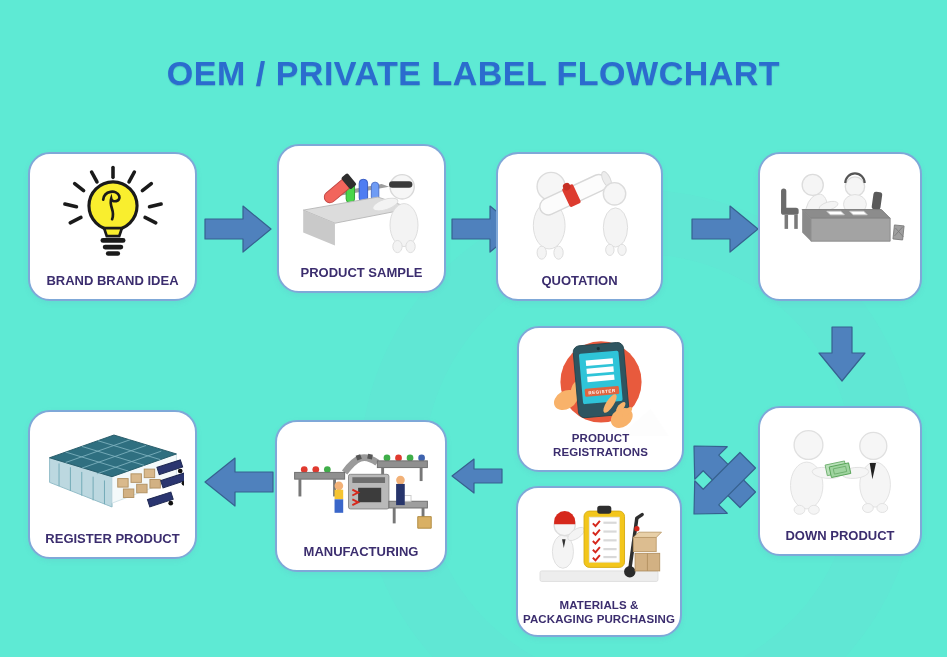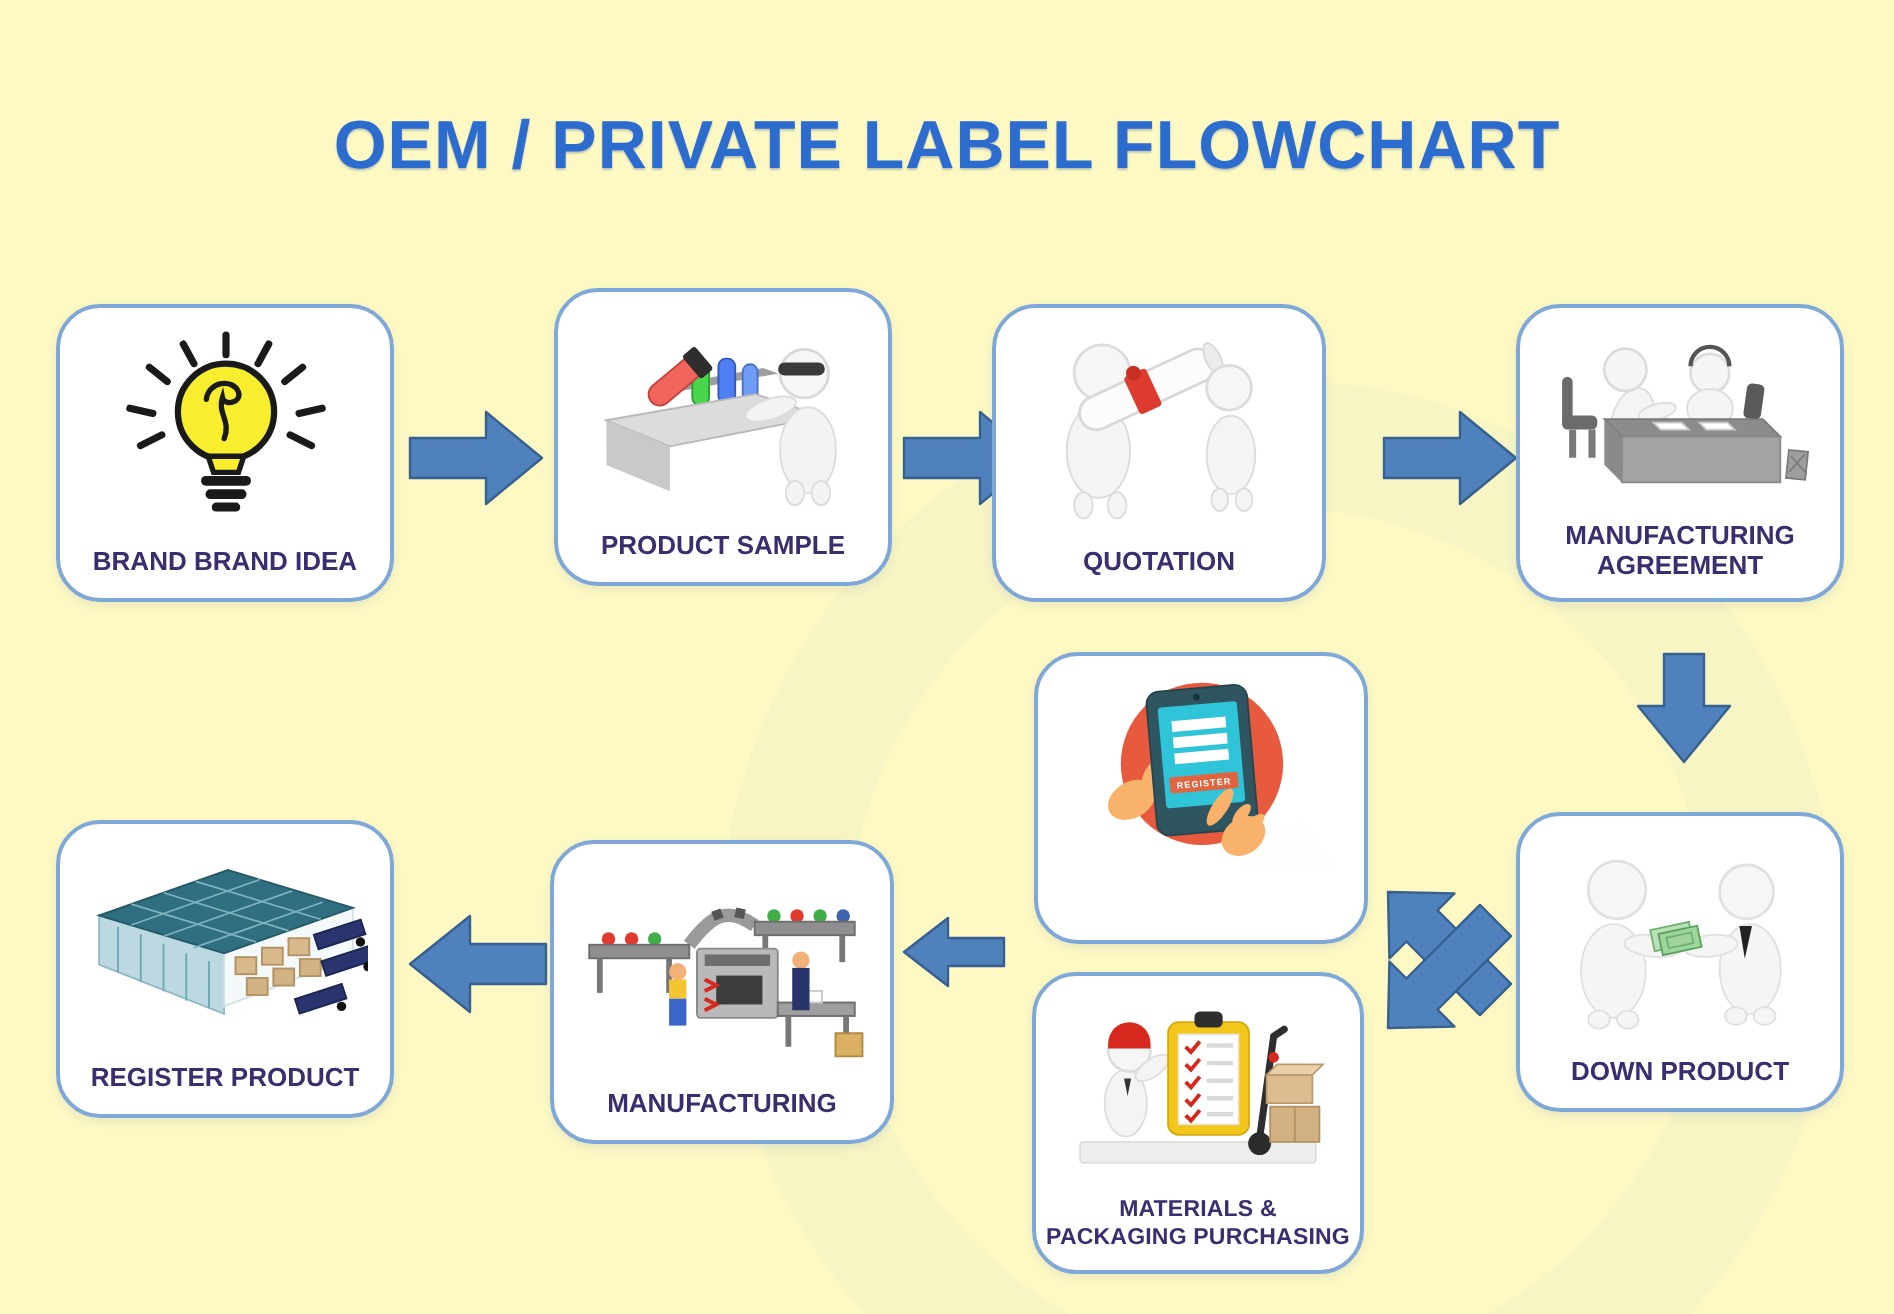--- a/index.html
+++ b/index.html
@@ -1,17 +1,17 @@
 <!DOCTYPE html>
 <html><head>
 <meta charset="utf-8">
 <style>
   html,body{margin:0;padding:0;background:#ffffff;}
   body{font-family:"Liberation Sans",sans-serif;}
-  .canvas{position:relative;width:947px;height:657px;background:#fef9c3;overflow:hidden;}
+  .canvas{position:relative;width:947px;height:657px;background:#5eead4;overflow:hidden;}
   .watermark{position:absolute;left:360px;top:190px;width:430px;height:430px;border-radius:50%;
              border:64px solid rgba(130,175,215,0.05);}
   .title{position:absolute;left:0;top:54px;width:100%;text-align:center;
          font-size:34px;font-weight:bold;color:#2b6cce;letter-spacing:0.5px;
          text-shadow:0 1px 1px rgba(35,75,150,0.3);}
   .node{position:absolute;background:#ffffff;border:2px solid #7fa8d8;border-radius:22px;
         box-shadow:0 2px 5px rgba(110,145,190,0.15);}
   .art{position:absolute;top:5px;left:0;right:0;bottom:33px;
        display:flex;align-items:center;justify-content:center;}
   .node.tall-label .art{bottom:46px;}
@@ -131,21 +131,20 @@
         <polygon points="32,54 122,54 132,64 42,64" fill="#8c8c8c" stroke="#787878"></polygon>
         <polygon points="60,56 76,56 80,60 64,60" fill="#ffffff" stroke="#cccccc"></polygon>
         <polygon points="86,56 102,56 106,60 90,60" fill="#ffffff" stroke="#cccccc"></polygon>
         <polygon points="42,64 132,64 132,90 42,90" fill="#a3a3a3" stroke="#8a8a8a"></polygon>
         <polygon points="32,54 42,64 42,90 32,80" fill="#8a8a8a"></polygon>
         <rect x="136" y="72" width="11" height="16" fill="#9e9e9e" stroke="#7b7b7b" transform="rotate(6 141 80)"></rect>
         <line x1="138" y1="75" x2="147" y2="85" stroke="#7b7b7b"></line>
         <line x1="146" y1="74" x2="137" y2="84" stroke="#7b7b7b"></line>
       </svg>
     </div>
-    <div class="label">MANUFACTURING AGREEMENT</div>
   </div>
 
   <div class="node small-label" style="left:517px;top:326px;width:163px;height:142px">
     <div class="art">
       <svg width="136" height="101" viewBox="0 0 150 112">
         <circle cx="75" cy="52" r="45" fill="#e85a3d"></circle>
         <ellipse cx="36" cy="72" rx="14" ry="10" fill="#f8b26a" transform="rotate(-30 36 72)"></ellipse>
         <ellipse cx="46" cy="60" rx="4" ry="9" fill="#f8b26a" transform="rotate(18 46 60)"></ellipse>
         <g transform="rotate(-5 75 50)">
           <rect x="47" y="10" width="56" height="80" rx="7" fill="#2e5560" stroke="#24454e"></rect>
@@ -159,20 +158,21 @@
             <text x="75" y="64.6" text-anchor="middle" font-size="5" font-weight="bold" fill="#ffffff" letter-spacing="0.6">REGISTER</text>
           </g>
         </g>
         <polygon points="96,112 130,82 150,112" fill="#fdfdfd"></polygon>
         <ellipse cx="98" cy="92" rx="13" ry="10" fill="#f8b26a" transform="rotate(-35 98 92)"></ellipse>
         <ellipse cx="85" cy="76" rx="4.2" ry="12" fill="#f8b26a" transform="rotate(33 85 76)"></ellipse>
         <ellipse cx="97" cy="80" rx="3.2" ry="7" fill="#f8b26a" transform="rotate(40 97 80)"></ellipse>
         <ellipse cx="104" cy="85" rx="3.2" ry="7" fill="#f8b26a" transform="rotate(48 104 85)"></ellipse>
       </svg>
     </div>
+    <div class="label">PRODUCT REGISTRATIONS</div>
   </div>
 
   <div class="node" style="left:758px;top:406px;width:160px;height:146px">
     <div class="art">
       <svg width="138" height="99" viewBox="0 0 150 110">
         <ellipse cx="38" cy="75" rx="18" ry="26" fill="#f5f5f5" stroke="#e0e0e0"></ellipse>
         <circle cx="40" cy="30" r="16" fill="#f6f6f6" stroke="#e0e0e0" stroke-width="1.5"></circle>
         <ellipse cx="60" cy="61" rx="16" ry="6" fill="#f5f5f5" stroke="#e0e0e0" transform="rotate(6 60 61)"></ellipse>
         <ellipse cx="114" cy="74" rx="17" ry="25" fill="#f5f5f5" stroke="#e0e0e0"></ellipse>
         <circle cx="112" cy="31" r="15" fill="#f6f6f6" stroke="#e0e0e0" stroke-width="1.5"></circle>

